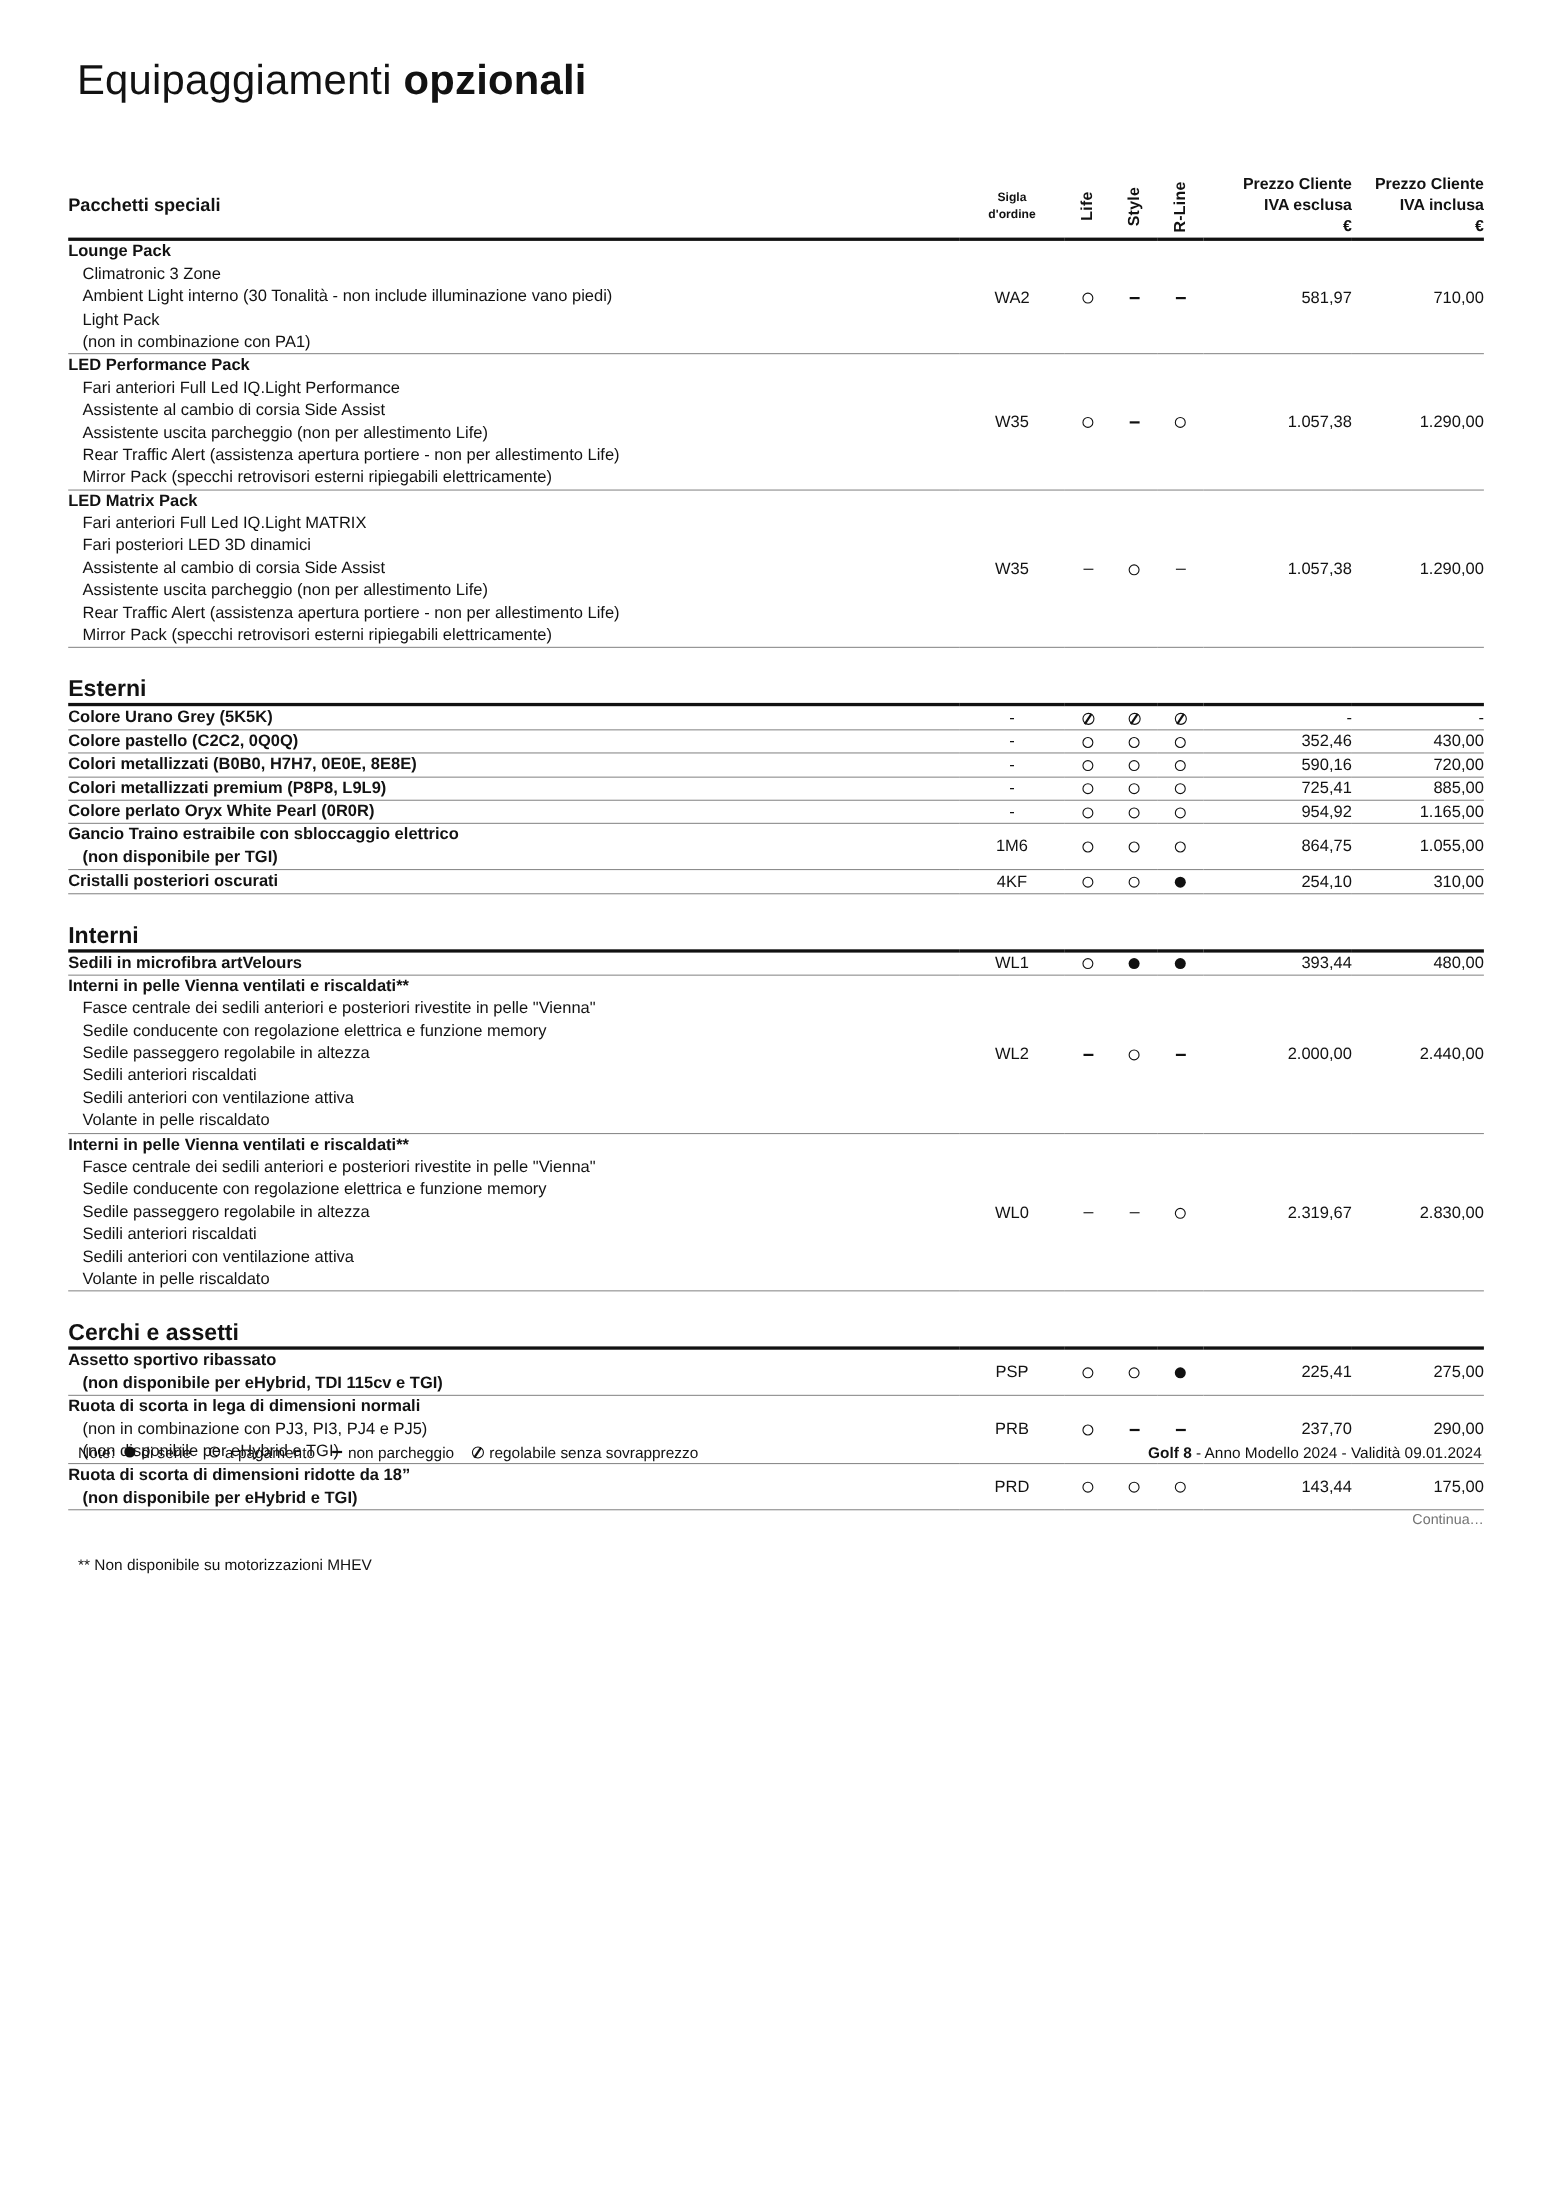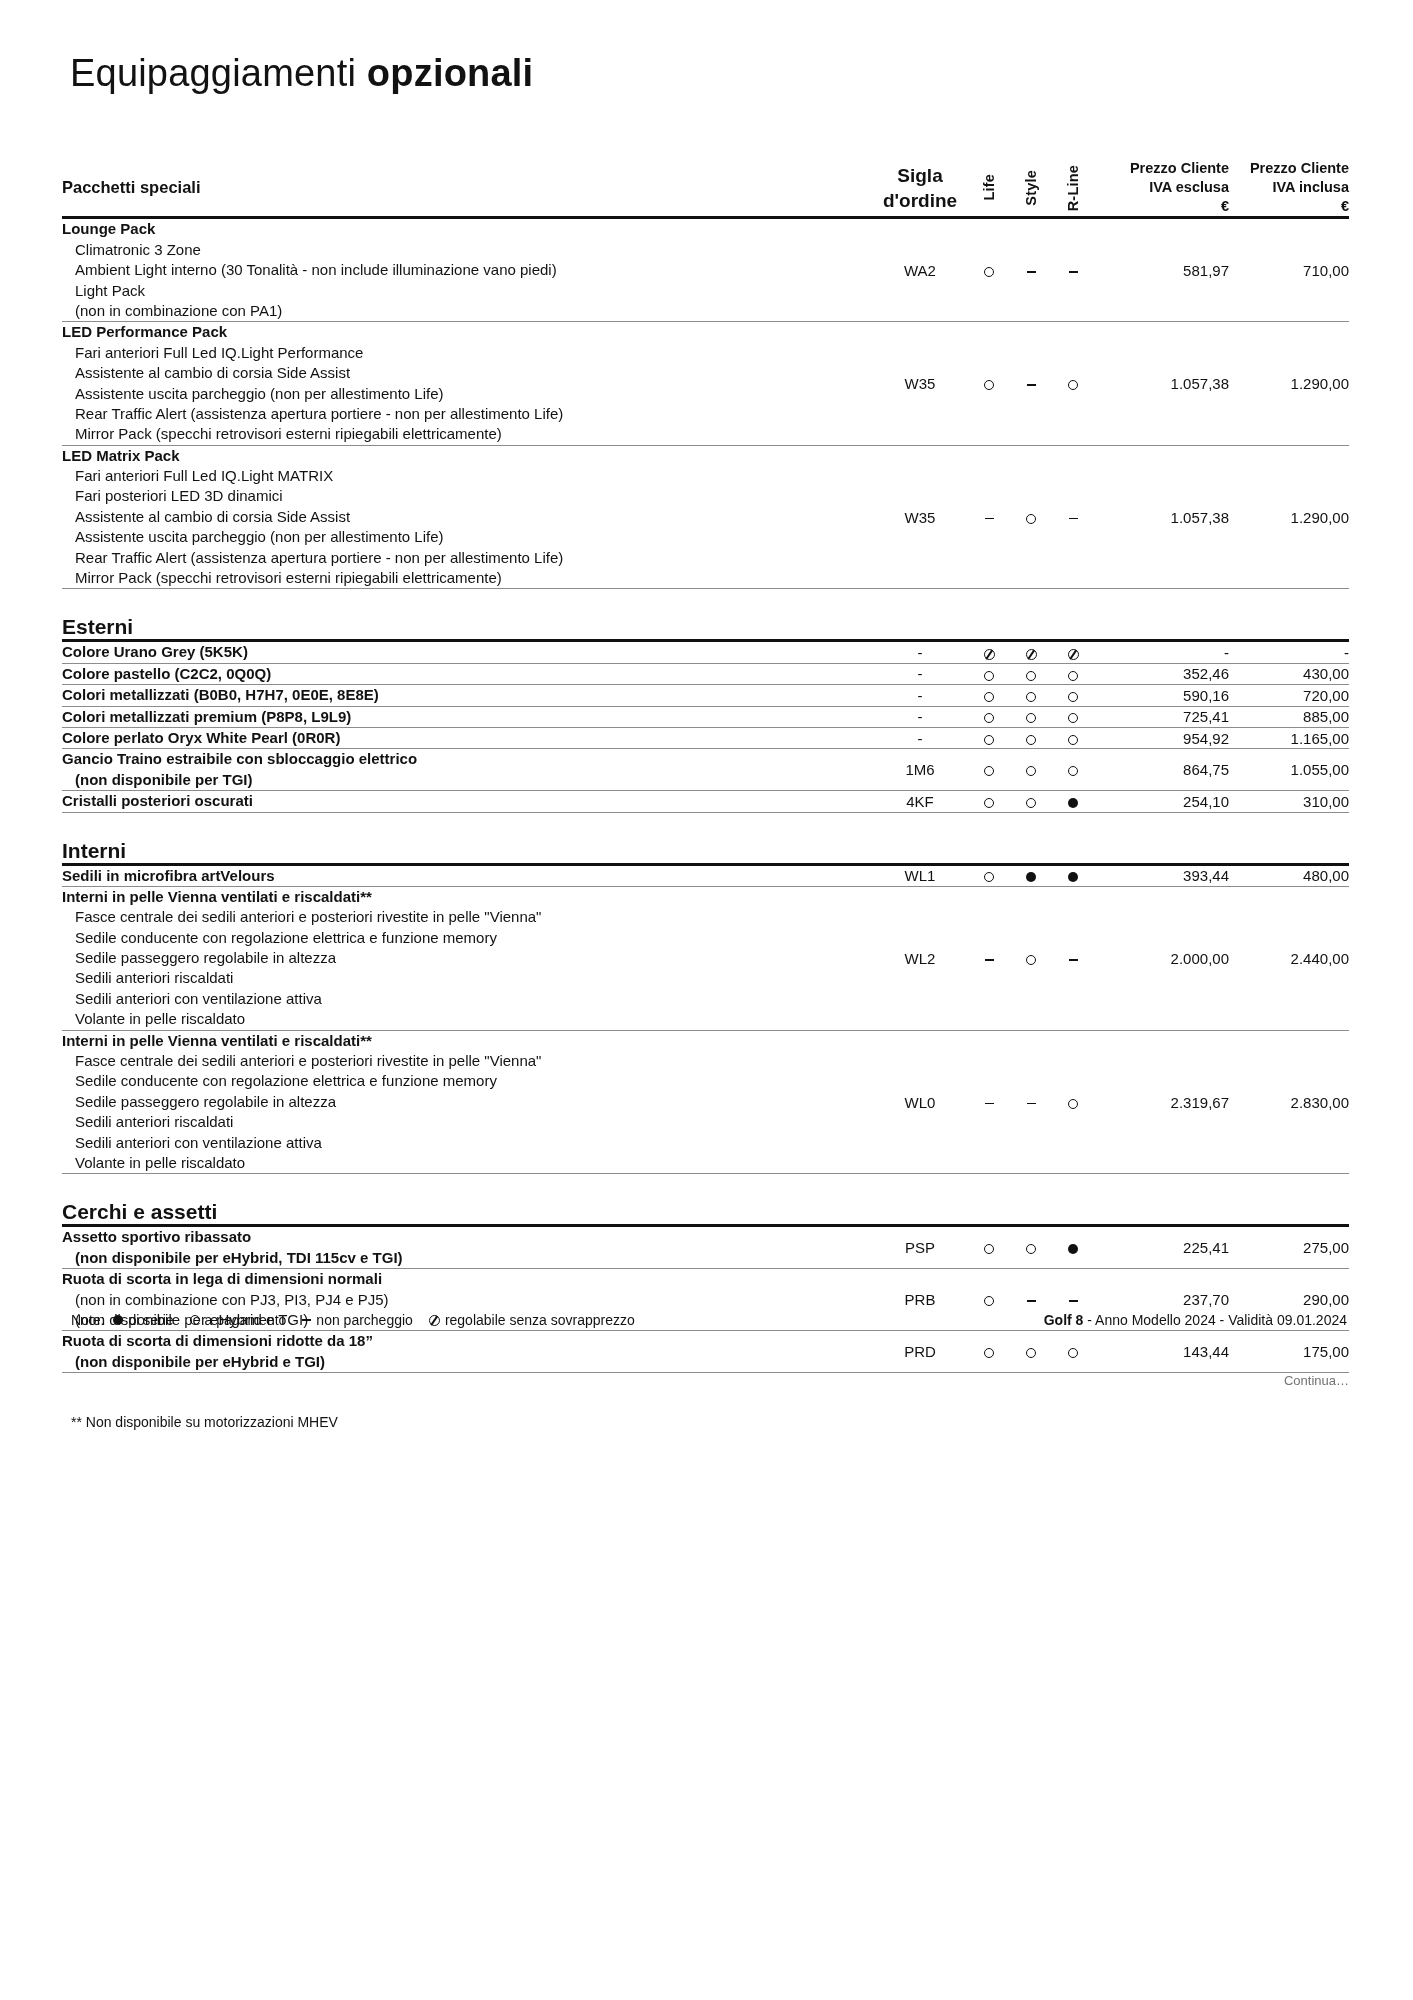--- a/index.html
+++ b/index.html
@@ -54,21 +54,21 @@
 
   
   .hdr td { vertical-align: bottom; padding-bottom: 6px; }
   .hdr-section {
     font-size: 16.5px;
     font-weight: 700;
     padding-left: 9px;
     white-space: nowrap;
   }
   .hdr-sigla {
-    font-size: 19px;
+    font-size: 11px;
     font-weight: 700;
     text-align: center;
     line-height: 1.32;
   }
   .vlabel {
     writing-mode: vertical-rl;
     transform: rotate(180deg);
     font-size: 14.5px;
     font-weight: 700;
     white-space: nowrap;

